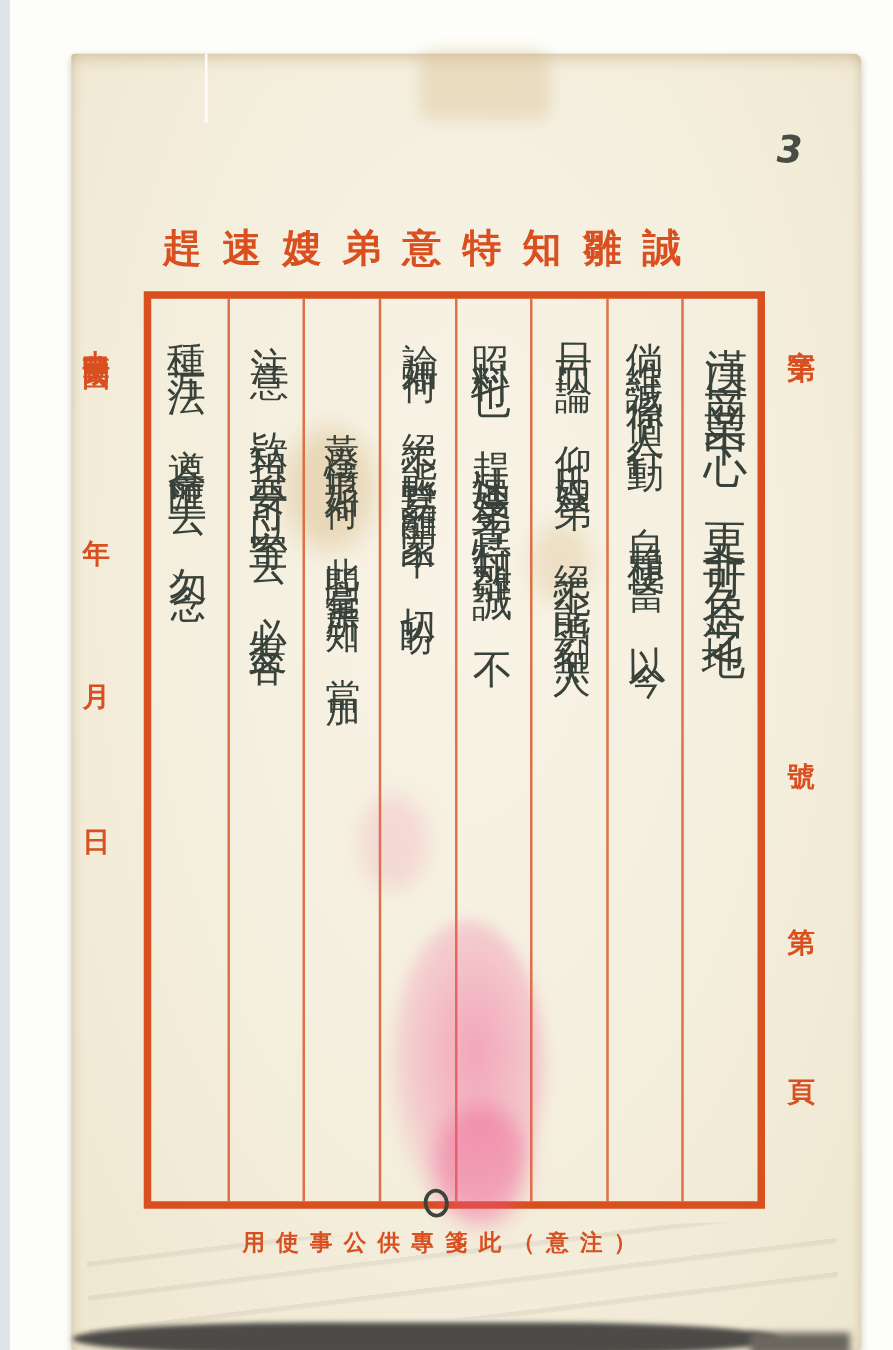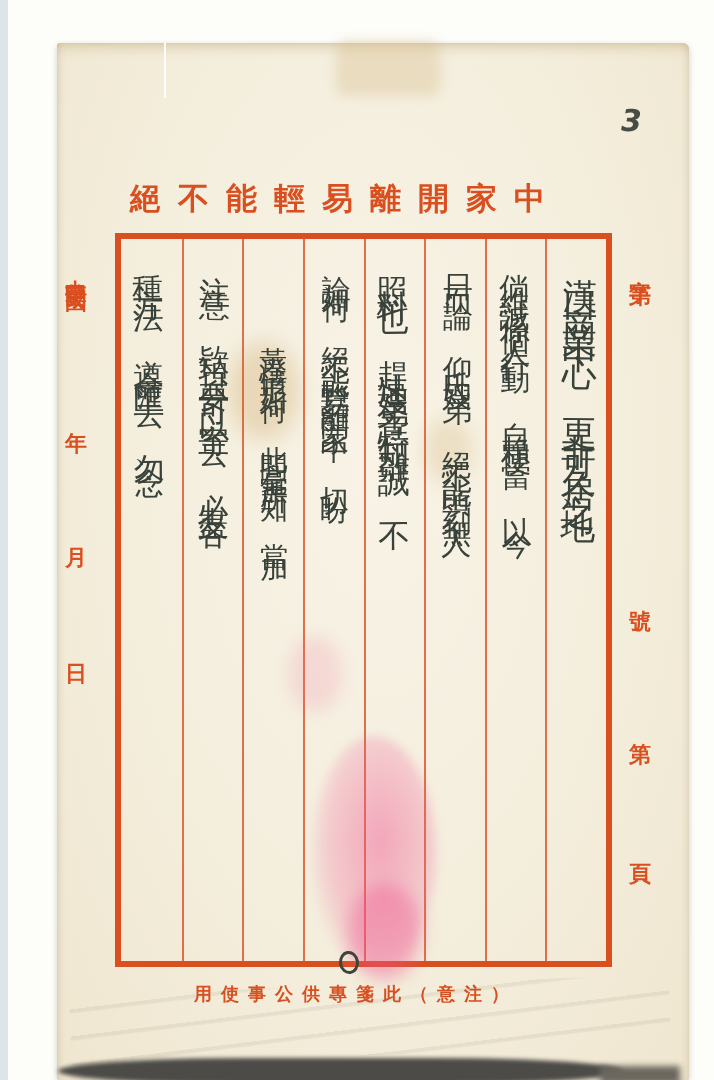--- a/index.html
+++ b/index.html
@@ -84,21 +84,21 @@
 
   <div class="paper"></div>
   <div class="tear-line"></div>
 
   <div class="stain stain-tape"></div>
   <div class="stain stain-tan1"></div>
   <div class="stain stain-tan2"></div>
 
   <div class="page-num">3</div>
 
-  <div class="org-title">絕不能輕易離開家中</div>
+  <div class="org-title">趕速嫂弟意特知雛誠</div>
 
   <div class="margin-label" style="left:626px;top:262px;">字第</div>
   <div class="margin-label" style="left:626px;top:592px;">號</div>
   <div class="margin-label" style="left:626px;top:725px;">第</div>
   <div class="margin-label" style="left:626px;top:846px;">頁</div>
 
   <div class="margin-label" style="left:62px;top:262px;">中華民國</div>
   <div class="margin-label" style="left:62px;top:414px;">年</div>
   <div class="margin-label" style="left:62px;top:530px;">月</div>
   <div class="margin-label" style="left:62px;top:646px;">日</div>

